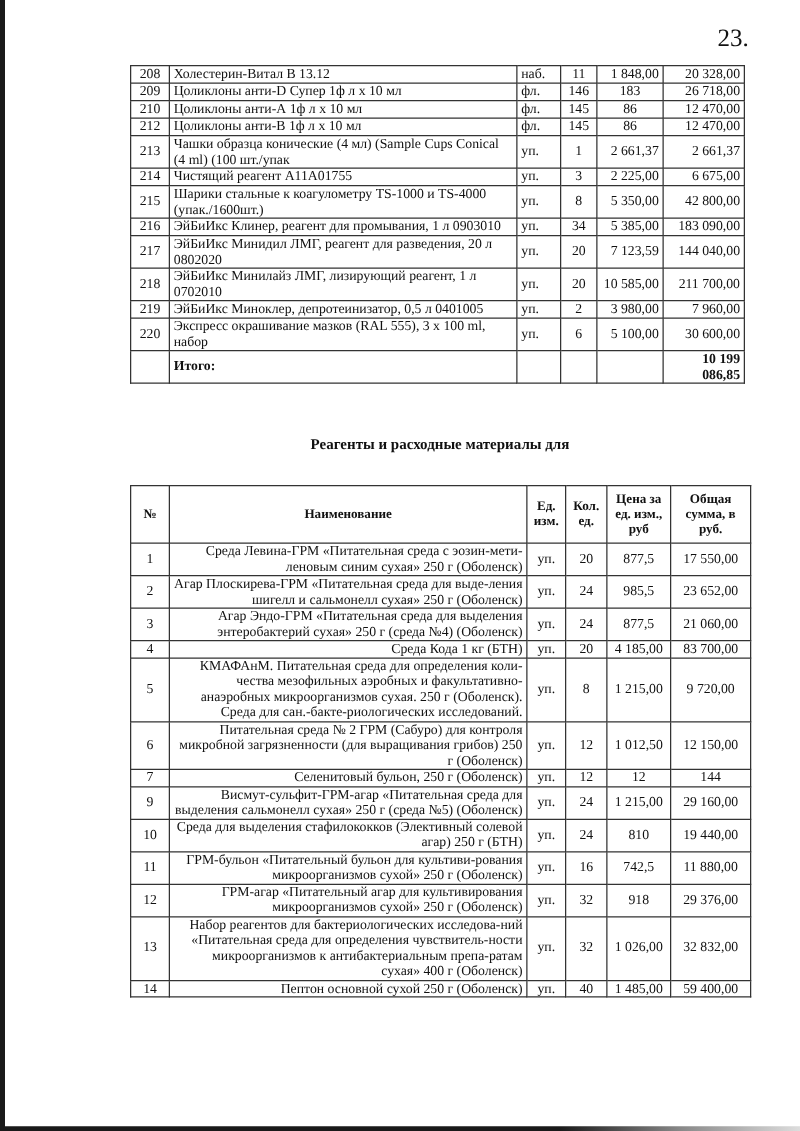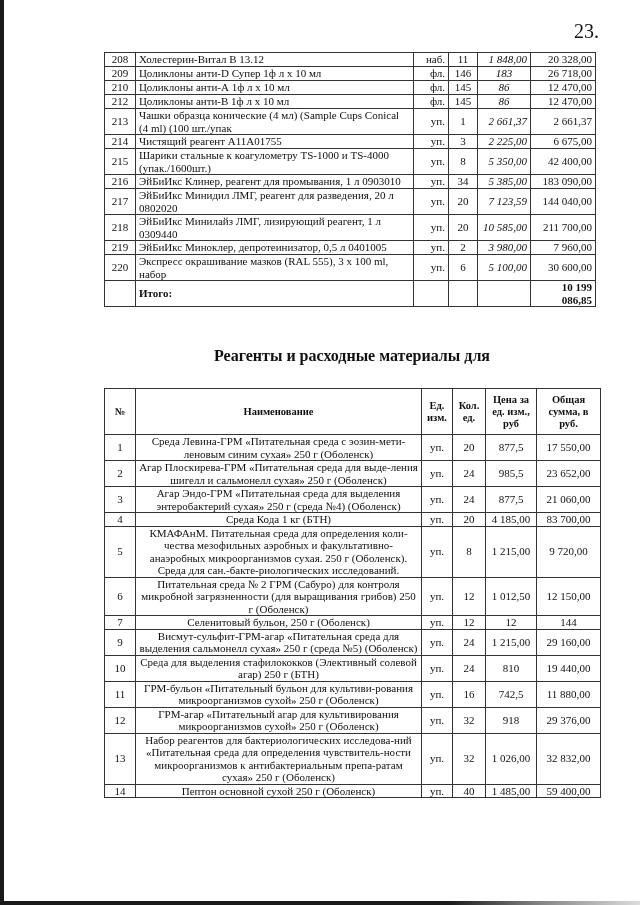--- a/index.html
+++ b/index.html
@@ -11,32 +11,32 @@
   .scan-left { position: absolute; left: 0; top: 0; width: 4px; height: 902px; background: #1a1a1a; }
   .scan-bottom { position: absolute; left: 0; bottom: 0; width: 640px; height: 4px;
     background: linear-gradient(to right, #1a1a1a 0%, #1a1a1a 70%, #888 85%, #ddd 100%); }
   .page-num { position: absolute; top: 20px; left: 574px; font-size: 20px; }
   table { border-collapse: collapse; position: absolute; font-size: 11px; line-height: 12.5px; }
   td, th { border: 1px solid #333; padding: 0 3px; vertical-align: middle; }
   #t1 { left: 104px; top: 52px; width: 492px; padding-left: 32px; }
   #t1 td { height: 13px; }
   #t1 td.c-no { width: 24px; text-align: center; }
   #t1 td.c-name { text-align: left; }
-  #t1 td.c-unit { width: 28px; text-align: right; }
+  #t1 td.c-unit { width: 28px; text-align: left; }
   #t1 td.c-qty { width: 22px; text-align: center; }
-  #t1 td.c-price { width: 46px; text-align: right; font-style: italic; }
+  #t1 td.c-price { width: 46px; text-align: right; }
   #t1 td.c-total { width: 58px; text-align: right; }
   #t1 td.ctr { text-align: center; }
   .bold { font-weight: bold; }
   .section-title { position: absolute; top: 346px; left: 104px; width: 496px; text-align: center;
-    font-weight: bold; font-size: 16px; line-height: 19px; }
+    font-weight: bold; font-size: 12px; line-height: 19px; }
   #t2 { left: 104px; top: 388px; width: 497px; }
   #t2 th { font-weight: bold; font-size: 10.5px; line-height: 12px; text-align: center; height: 45px; }
   #t2 td.c-no { width: 24px; text-align: center; }
-  #t2 td.c-name { text-align: center; margin-top: 10px; }
+  #t2 td.c-name { text-align: right; margin-top: 10px; }
   #t2 td.c-unit { width: 24px; text-align: center; }
   #t2 td.c-qty { width: 26px; text-align: center; }
   #t2 td.c-price { width: 44px; text-align: center; }
   #t2 td.c-total { width: 57px; text-align: center; }
 </style>
 </head>
 <body>
 
 <div class="scan-left"></div>
 <div class="scan-bottom"></div>
@@ -92,41 +92,41 @@
         <td class="c-qty">3</td>
         <td class="c-price">2 225,00</td>
         <td class="c-total">6 675,00</td>
       </tr>
       <tr>
         <td class="c-no">215</td>
         <td class="c-name">Шарики стальные к коагулометру TS-1000 и TS-4000 (упак./1600шт.)</td>
         <td class="c-unit">уп.</td>
         <td class="c-qty">8</td>
         <td class="c-price">5 350,00</td>
-        <td class="c-total">42 400,00</td>
+        <td class="c-total">42 800,00</td>
       </tr>
       <tr>
         <td class="c-no">216</td>
         <td class="c-name">ЭйБиИкс Клинер, реагент для промывания, 1 л 0903010</td>
         <td class="c-unit">уп.</td>
         <td class="c-qty">34</td>
         <td class="c-price">5 385,00</td>
         <td class="c-total">183 090,00</td>
       </tr>
       <tr>
         <td class="c-no">217</td>
         <td class="c-name">ЭйБиИкс Минидил ЛМГ, реагент для разведения, 20 л 0802020</td>
         <td class="c-unit">уп.</td>
         <td class="c-qty">20</td>
         <td class="c-price">7 123,59</td>
         <td class="c-total">144 040,00</td>
       </tr>
       <tr>
         <td class="c-no">218</td>
-        <td class="c-name">ЭйБиИкс Минилайз ЛМГ, лизирующий реагент,  1 л 0309440</td>
+        <td class="c-name">ЭйБиИкс Минилайз ЛМГ, лизирующий реагент,  1 л 0702010</td>
         <td class="c-unit">уп.</td>
         <td class="c-qty">20</td>
         <td class="c-price">10 585,00</td>
         <td class="c-total">211 700,00</td>
       </tr>
       <tr>
         <td class="c-no">219</td>
         <td class="c-name">ЭйБиИкс Миноклер, депротеинизатор, 0,5 л 0401005</td>
         <td class="c-unit">уп.</td>
         <td class="c-qty">2</td>
@@ -251,21 +251,21 @@
       <tr>
         <td class="c-no">12</td>
         <td class="c-name">ГРМ-агар «Питательный агар для культивирования микроорганизмов сухой» 250 г (Оболенск)</td>
         <td class="c-unit">уп.</td>
         <td class="c-qty">32</td>
         <td class="c-price">918</td>
         <td class="c-total">29 376,00</td>
       </tr>
       <tr>
         <td class="c-no">13</td>
-        <td class="c-name">Набор реагентов для бактериологических исследова-ний «Питательная среда для определения чувствитель-ности микроорганизмов к антибактериальным препа-ратам сухая» 250 г (Оболенск)</td>
+        <td class="c-name">Набор реагентов для бактериологических исследова-ний «Питательная среда для определения чувствитель-ности микроорганизмов к антибактериальным препа-ратам сухая» 400 г (Оболенск)</td>
         <td class="c-unit">уп.</td>
         <td class="c-qty">32</td>
         <td class="c-price">1 026,00</td>
         <td class="c-total">32 832,00</td>
       </tr>
       <tr>
         <td class="c-no">14</td>
         <td class="c-name">Пептон основной сухой 250 г (Оболенск)</td>
         <td class="c-unit">уп.</td>
         <td class="c-qty">40</td>

